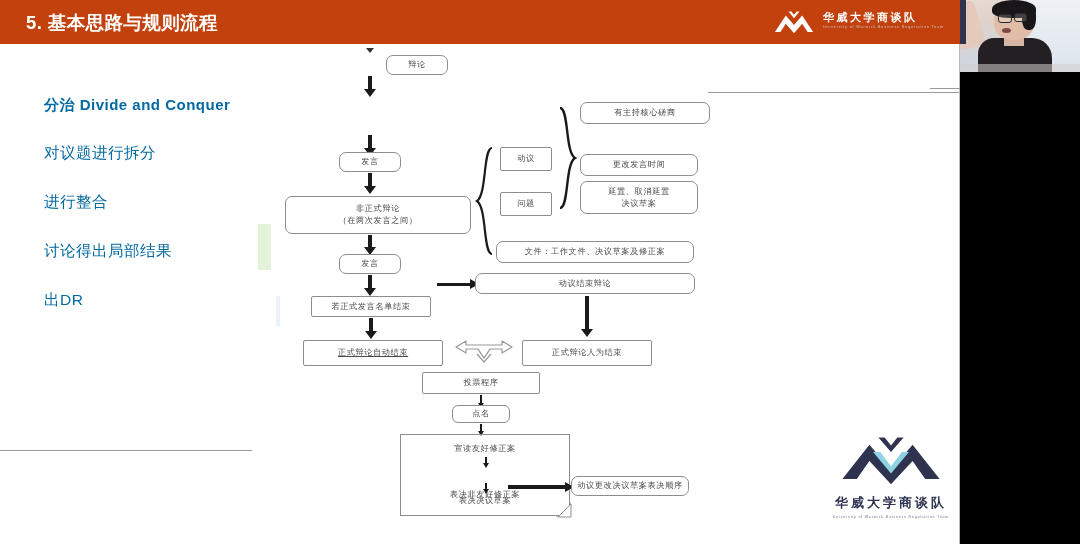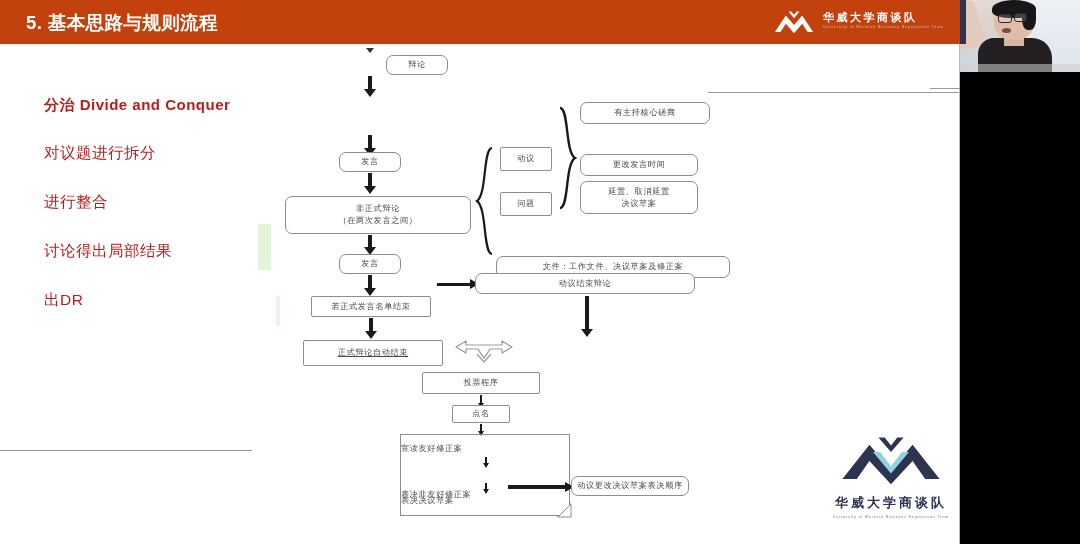--- a/index.html
+++ b/index.html
@@ -27,21 +27,21 @@
     position: absolute; right: 16px; top: 6px;
     display: flex; align-items: center; gap: 8px;
   }
   .hl-mark { width: 42px; height: 30px; }
   .hl-text { display: flex; flex-direction: column; line-height: 1; }
   .hl-cn { color: #fff; font-size: 11px; letter-spacing: 2.5px; font-weight: bold; white-space: nowrap; }
   .hl-en { color: #c9ccdb; font-size: 3.6px; letter-spacing: .9px; margin-top: 3px; white-space: nowrap; transform: scale(1,1); }
 
   
   .left-col { position: absolute; left: 44px; top: 96px; width: 240px; }
-  .lc-item { color: #b91c1c; font-size: 15.5px; margin-bottom: 28px; white-space: nowrap; letter-spacing: .5px; }
+  .lc-item { color: #0369a1; font-size: 15.5px; margin-bottom: 28px; white-space: nowrap; letter-spacing: .5px; }
   .lc-item.bold { font-weight: bold; font-size: 15px; }
 
   .rule-left { position: absolute; left: 0; top: 450px; width: 252px; height: 1px; background: #9a9a9a; }
   .rule-right { position: absolute; left: 708px; top: 92px; width: 252px; height: 1px; background: #9a9a9a; }
 
   
   .hl-green-1 { position: absolute; left: 258px; top: 224px; width: 13px; height: 46px; background: #dff0d2; opacity: .85; }
   .hl-green-2 { position: absolute; left: 276px; top: 296px; width: 4px; height: 30px; background: #dbe9f5; opacity: .6; }
 
   
@@ -87,21 +87,21 @@
 
   
   .dbl { position: absolute; }
 
   
   .group-frame {
     position: absolute; border: 1px solid #8d8d8d; background: transparent;
   }
   .gtext {
     position: absolute; font-size: 8.2px; color: #4a4a4a; letter-spacing: .6px;
-    white-space: nowrap; text-align: left; width: 100%; left: 0;
+    white-space: nowrap; text-align: center; width: 100%; left: 0;
   }
 
   
   .big-logo { position: absolute; left: 832px; top: 432px; width: 118px; text-align: center; }
   .bl-text-cn { font-size: 13px; font-weight: bold; color: #2e3350; letter-spacing: 3px; margin-top: 2px; white-space: nowrap; }
   .bl-text-en { font-size: 3.6px; color: #6f7790; letter-spacing: .8px; margin-top: 3px; white-space: nowrap; }
 
   
   .rail { position: absolute; left: 960px; top: 0; width: 120px; height: 544px; background: #000; }
   .cam { position: absolute; left: 0; top: 0; width: 120px; height: 72px; overflow: hidden; background: #c9ccd3; }
@@ -213,44 +213,47 @@
         <span>有主持核心磋商</span>
       </div>
       <div class="node" style="left:580px; top:154px; width:118px; height:22px;">
         <span>更改发言时间</span>
       </div>
       <div class="node" style="left:580px; top:181px; width:118px; height:33px;">
         <span>延置、取消延置</span>
         <span class="ln2">决议草案</span>
       </div>
 
-      <div class="node" style="left:496px; top:256px; width:234px; height:22px;">
+      <div class="node" style="left:496px; top:241px; width:198px; height:22px;">
         <span>文件：工作文件、决议草案及修正案</span>
       </div>
 
       <div class="arr-h" style="left:437px; top:283px; width:34px;"></div>
 
       <div class="node" style="left:475px; top:273px; width:220px; height:21px;">
         <span>动议结束辩论</span>
       </div>
       <div class="arr-v" style="left:585px; top:296px; height:34px;"></div>
 
+      <div class="node sq" style="left:522px; top:340px; width:130px; height:26px;">
+        <span>正式辩论人为结束</span>
+      </div>
 
       <svg class="dbl" style="left:444px; top:338px; width:80px; height:32px;" viewBox="0 0 80 32">
         <path d="M12 9 L22 3 L22 7 L58 7 L58 3 L68 9 L58 15 L58 11 L46 11 L40 20 L34 11 L22 11 L22 15 Z" fill="#ffffff" stroke="#9a9a9a" stroke-width="1.2" stroke-linejoin="round"></path>
           <path d="M34 11 L40 20 L46 11" fill="#ffffff" stroke="#9a9a9a" stroke-width="1.2"></path>
           <path d="M33 16 L40 24 L47 16" fill="none" stroke="#9a9a9a" stroke-width="1.2"></path>
       </svg>
 
       <div class="node sq" style="left:422px; top:372px; width:118px; height:22px;">
         <span>投票程序</span>
       </div>
       <div class="arr-v thin" style="left:480px; top:395px; height:9px;"></div>
 
-      <div class="node sq" style="left:452px; top:405px; width:58px; height:18px;">
+      <div class="node sq" style="left:452px; top:405px; width:58px; height:18px;border-radius:6px;">
         <span>点名</span>
       </div>
       <div class="arr-v thin" style="left:480px; top:424px; height:8px;"></div>
 
       <div class="group-frame" style="left:400px; top:434px; width:170px; height:82px;">
         <div class="gtext" style="top:8px;">宣读友好修正案</div>
         <div class="gtext" style="top:34px;margin-top:20px;">表决非友好修正案</div>
         <div class="gtext" style="top:60px;">表决决议草案</div>
         <div class="arr-v thin" style="left:84px; top:22px; height:7px;"></div>
         <div class="arr-v thin" style="left:84px; top:48px; height:7px;"></div>

